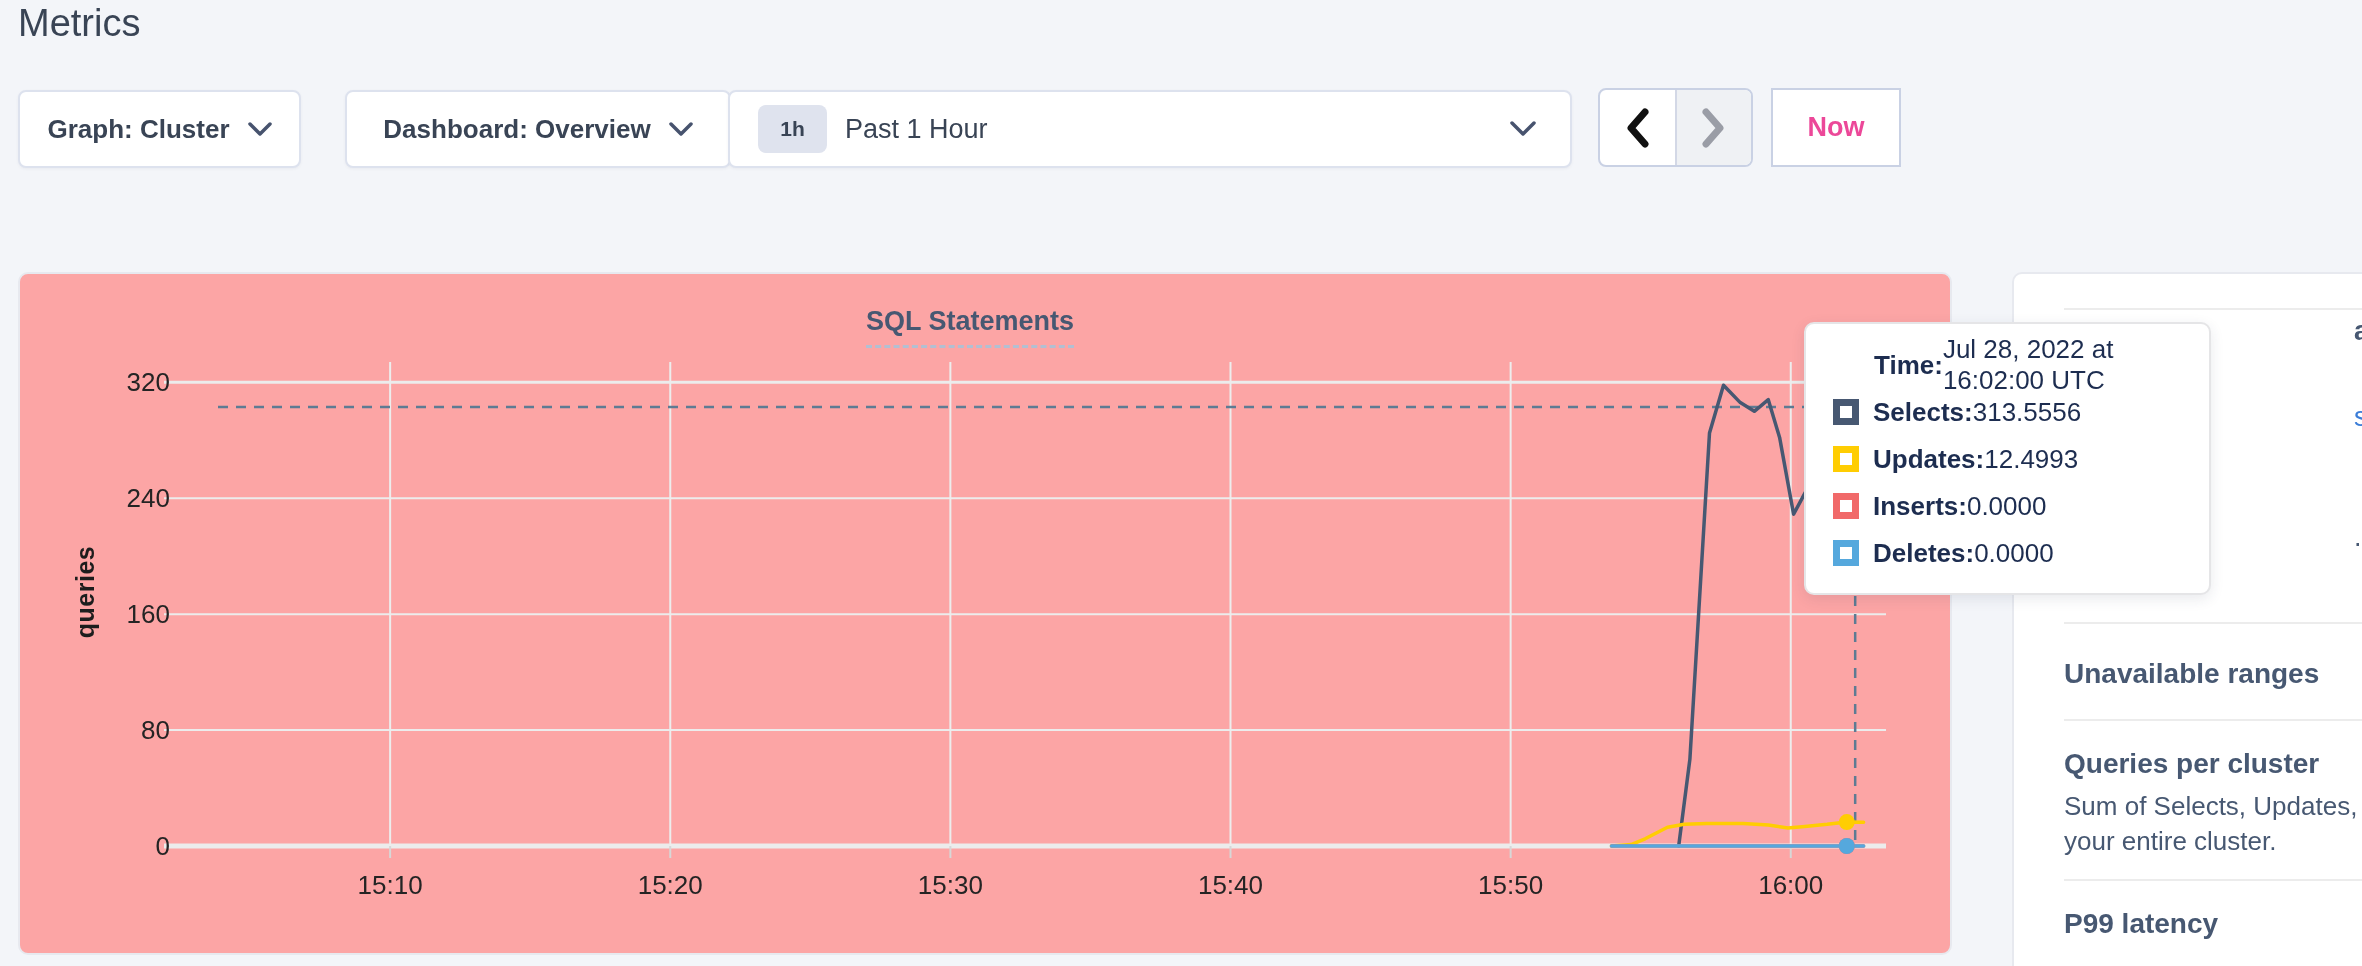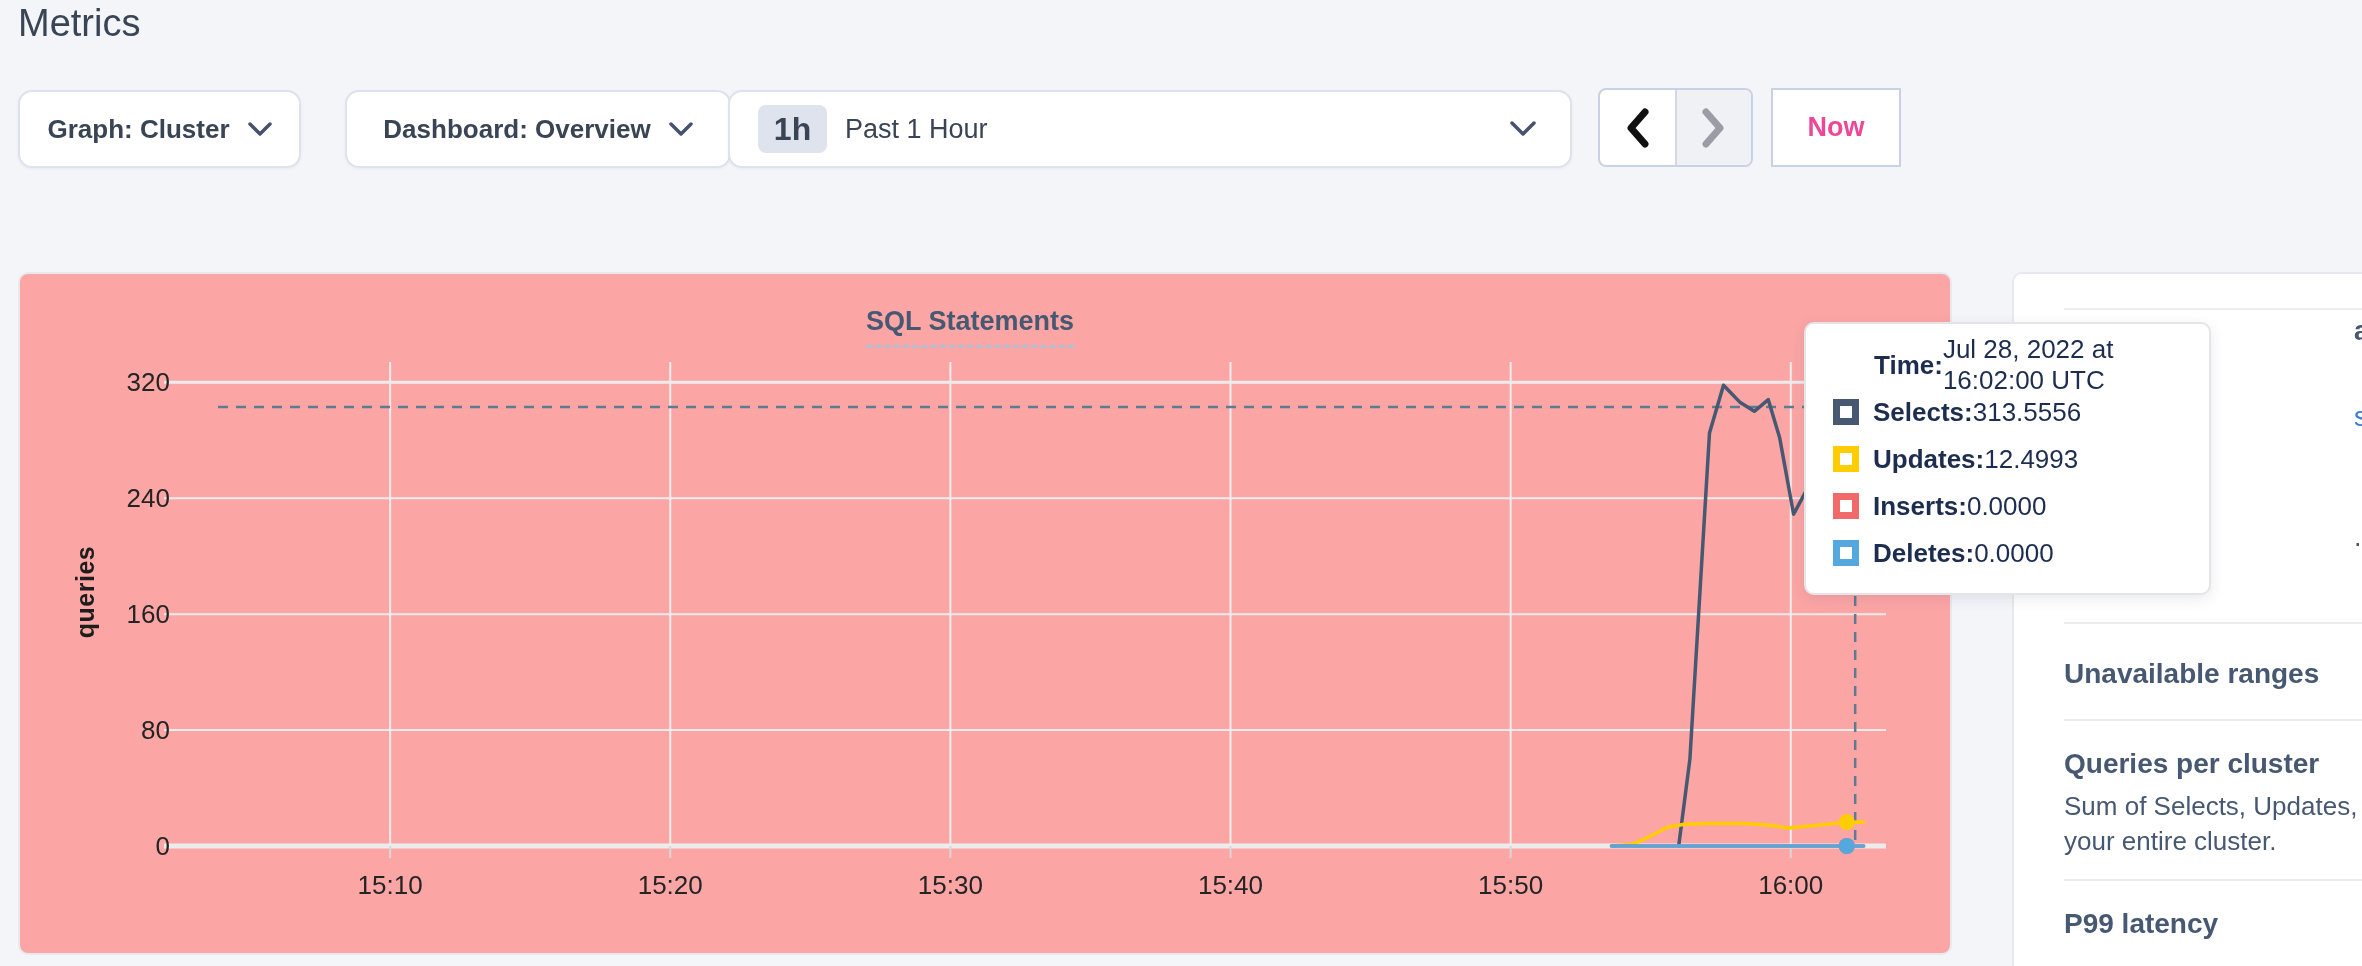--- a/index.html
+++ b/index.html
@@ -9,34 +9,34 @@
     background:#f3f5f9; color:#394455;
     font-family:"Liberation Sans","DejaVu Sans",sans-serif;
   }
   .page-title {
     position:absolute; left:18px; top:2px;
     font-size:38px; font-weight:500; color:#394455;
   }
   
   .dd {
     position:absolute; top:90px; height:78px;
-    background:#fff; border:2px solid #dde2ee; border-radius:14px;
+    background:#fff; border:2px solid #dde2ee; border-radius:8px;
     box-shadow:0 1px 3px rgba(60,70,100,.06);
     display:flex; align-items:center; justify-content:center;
     font-size:26px; font-weight:700; color:#394455; cursor:pointer;
   }
   .dd .chev { margin-left:18px; }
   #graph-dd { left:18px; width:283px; }
   #dash-dd { left:329px; width:386px;margin-left:16px; }
   #time-dd {
     left:728px; width:844px; justify-content:flex-start;
     padding:0 34px 0 28px; font-weight:400;
   }
   .badge {
-    background:#dfe3ee; color:#394455; font-weight:700; font-size:32px;
+    background:#dfe3ee; color:#394455; font-weight:700; font-size:21px;
     border-radius:8px; width:69px; height:48px;
     display:flex; align-items:center; justify-content:center;
   }
   #time-dd .tp-label { margin-left:18px; font-size:27px; }
   #time-dd .chev { margin-left:auto; }
   .nav-group {
     position:absolute; left:1598px; top:88px; width:155px; height:79px;
     border:2px solid #c9d1e4; border-radius:8px; overflow:hidden;
     display:flex; background:#fff;
   }

